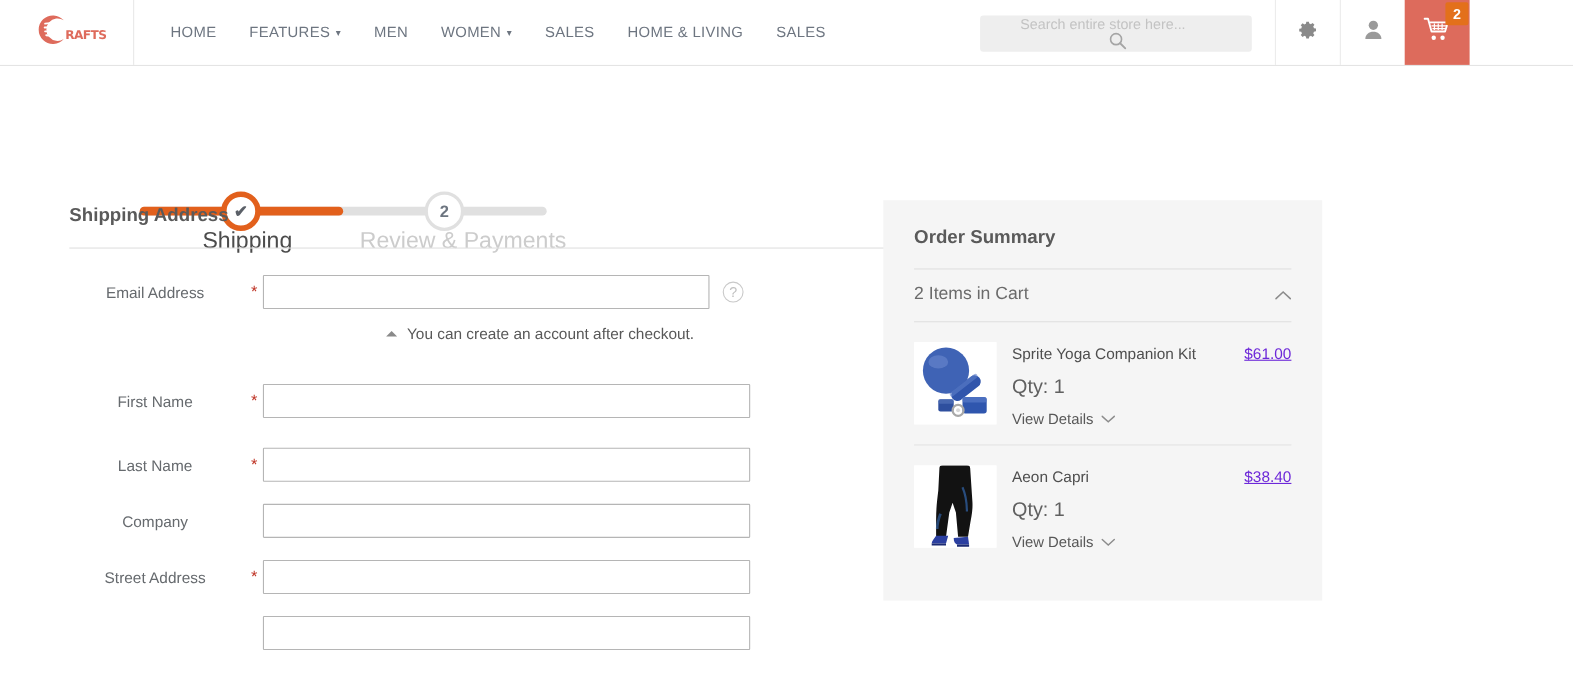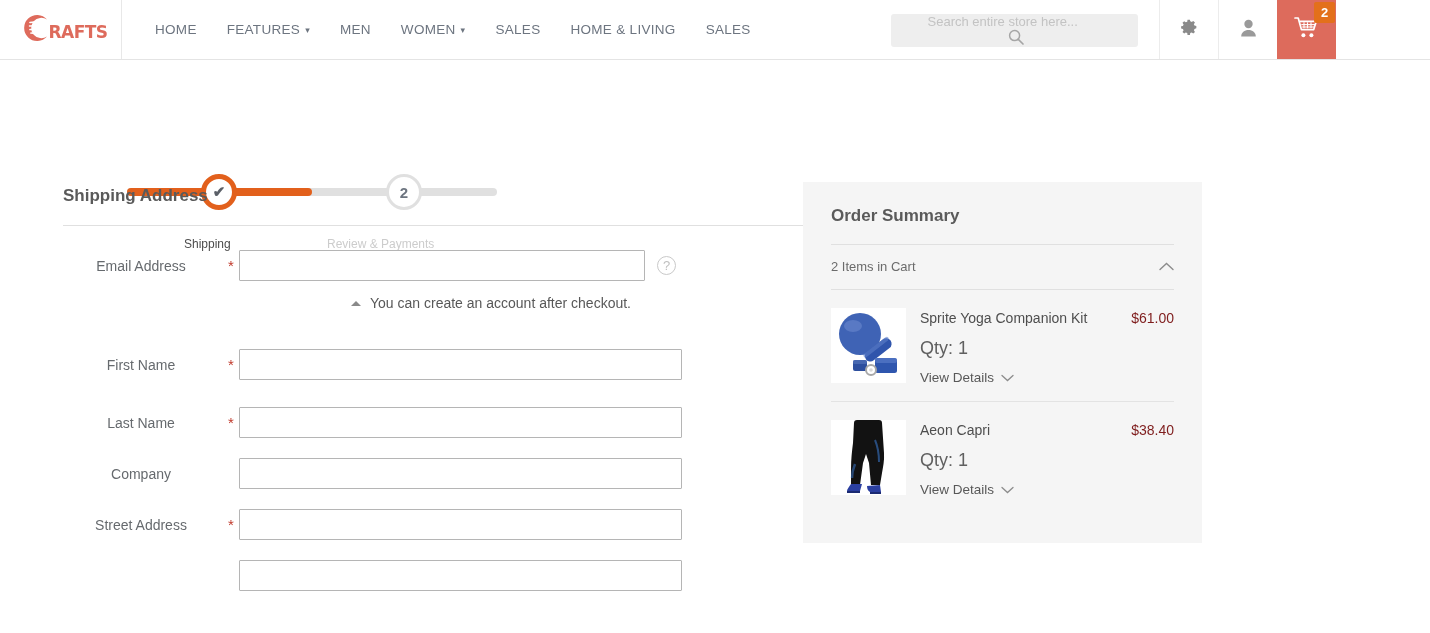--- a/index.html
+++ b/index.html
@@ -31,21 +31,21 @@
   .logo {
     display: flex;
     align-items: center;
     gap: 1px;
     user-select: none;
   }
   .logo-mark { display: block; }
   .logo-text {
     font-family: "DejaVu Sans", sans-serif;
     font-weight: bold;
-    font-size: 24px;
+    font-size: 16px;
     letter-spacing: -0.5px;
     color: #de6b5c;
     margin-left: -4px;
     line-height: 1;
     text-transform: lowercase;
     font-variant: small-caps;
   }
 
   .nav {
     display: flex;
@@ -186,22 +186,22 @@
     color: #5b6068;
   }
   .step-2 {
     left: 386px;
     background: #fff;
     border: 3px solid #e0e0e0;
     color: #6d7580;
   }
   .step-label {
     position: absolute;
-    top: 145px;
-    font-size: 12px;
+    top: 115px;
+    font-size: 21px;
     white-space: nowrap;
   }
   .step-label-1 { left: 184px; color: #4c4c4c; }
   .step-label-2 { left: 327px; color: #cccccc; }
 
   
   .main {
     position: relative;
     padding-left: 63px;
   }
@@ -305,21 +305,21 @@
     margin-bottom: 18px;
   }
   .summary-rule { height: 1px; background: #e0e0e0; }
   .items-head {
     display: flex;
     align-items: center;
     justify-content: space-between;
     padding: 14px 0 15px 0;
     cursor: pointer;
   }
-  .items-head-label { font-size: 13px; color: #6b6b6b; }
+  .items-head-label { font-size: 16px; color: #6b6b6b; }
   .chev {
     color: #8c8c8c;
     font-size: 13px;
     line-height: 1;
     user-select: none;
   }
   .item {
     display: flex;
     padding: 18px 0 16px 0;
   }
@@ -334,21 +334,21 @@
     flex: 1 1 auto;
     padding-left: 14px;
     padding-top: 2px;
   }
   .item-top {
     display: flex;
     justify-content: space-between;
     align-items: flex-start;
   }
   .item-name { font-size: 14px; color: #4e4e4e; }
-  .item-price { font-size: 14px; color: #7f1d1d; white-space: nowrap; }
+  .item-price { font-size: 14px; color: #6d28d9; white-space: nowrap; text-decoration: underline; }
   .item-qty { font-size: 18px; color: #606060; margin-top: 12px; }
   .view-details {
     display: flex;
     align-items: center;
     gap: 7px;
     margin-top: 11px;
     font-size: 13.5px;
     color: #585858;
     cursor: pointer;
   }

